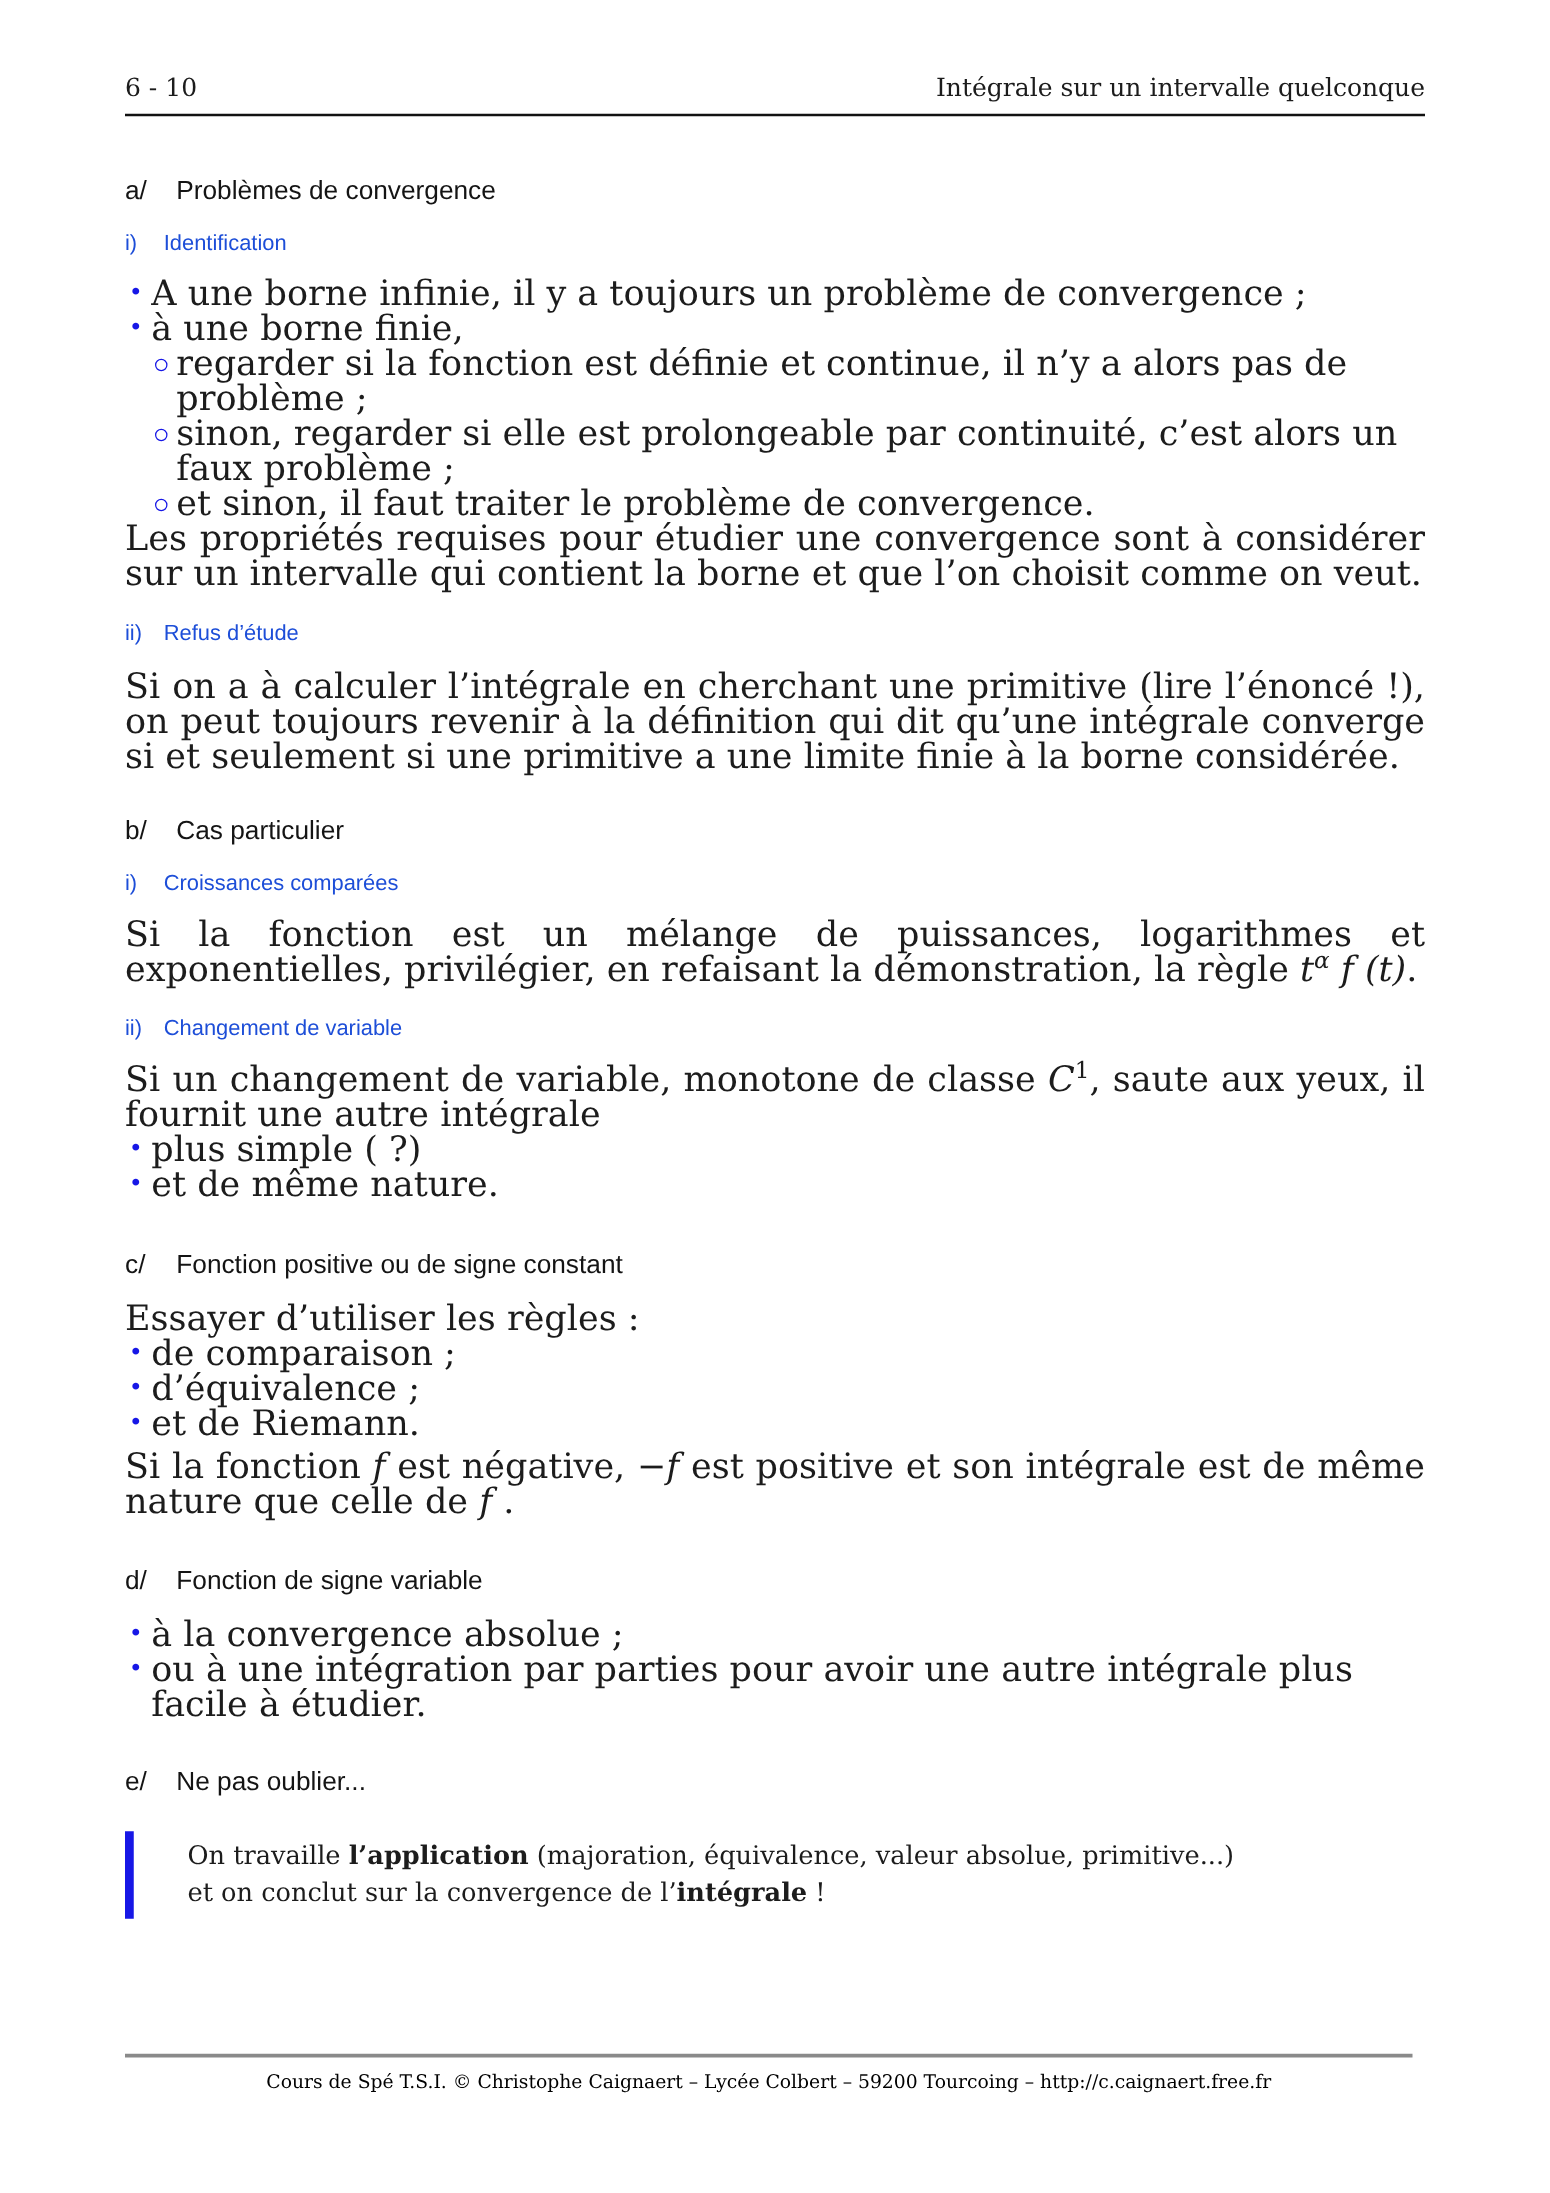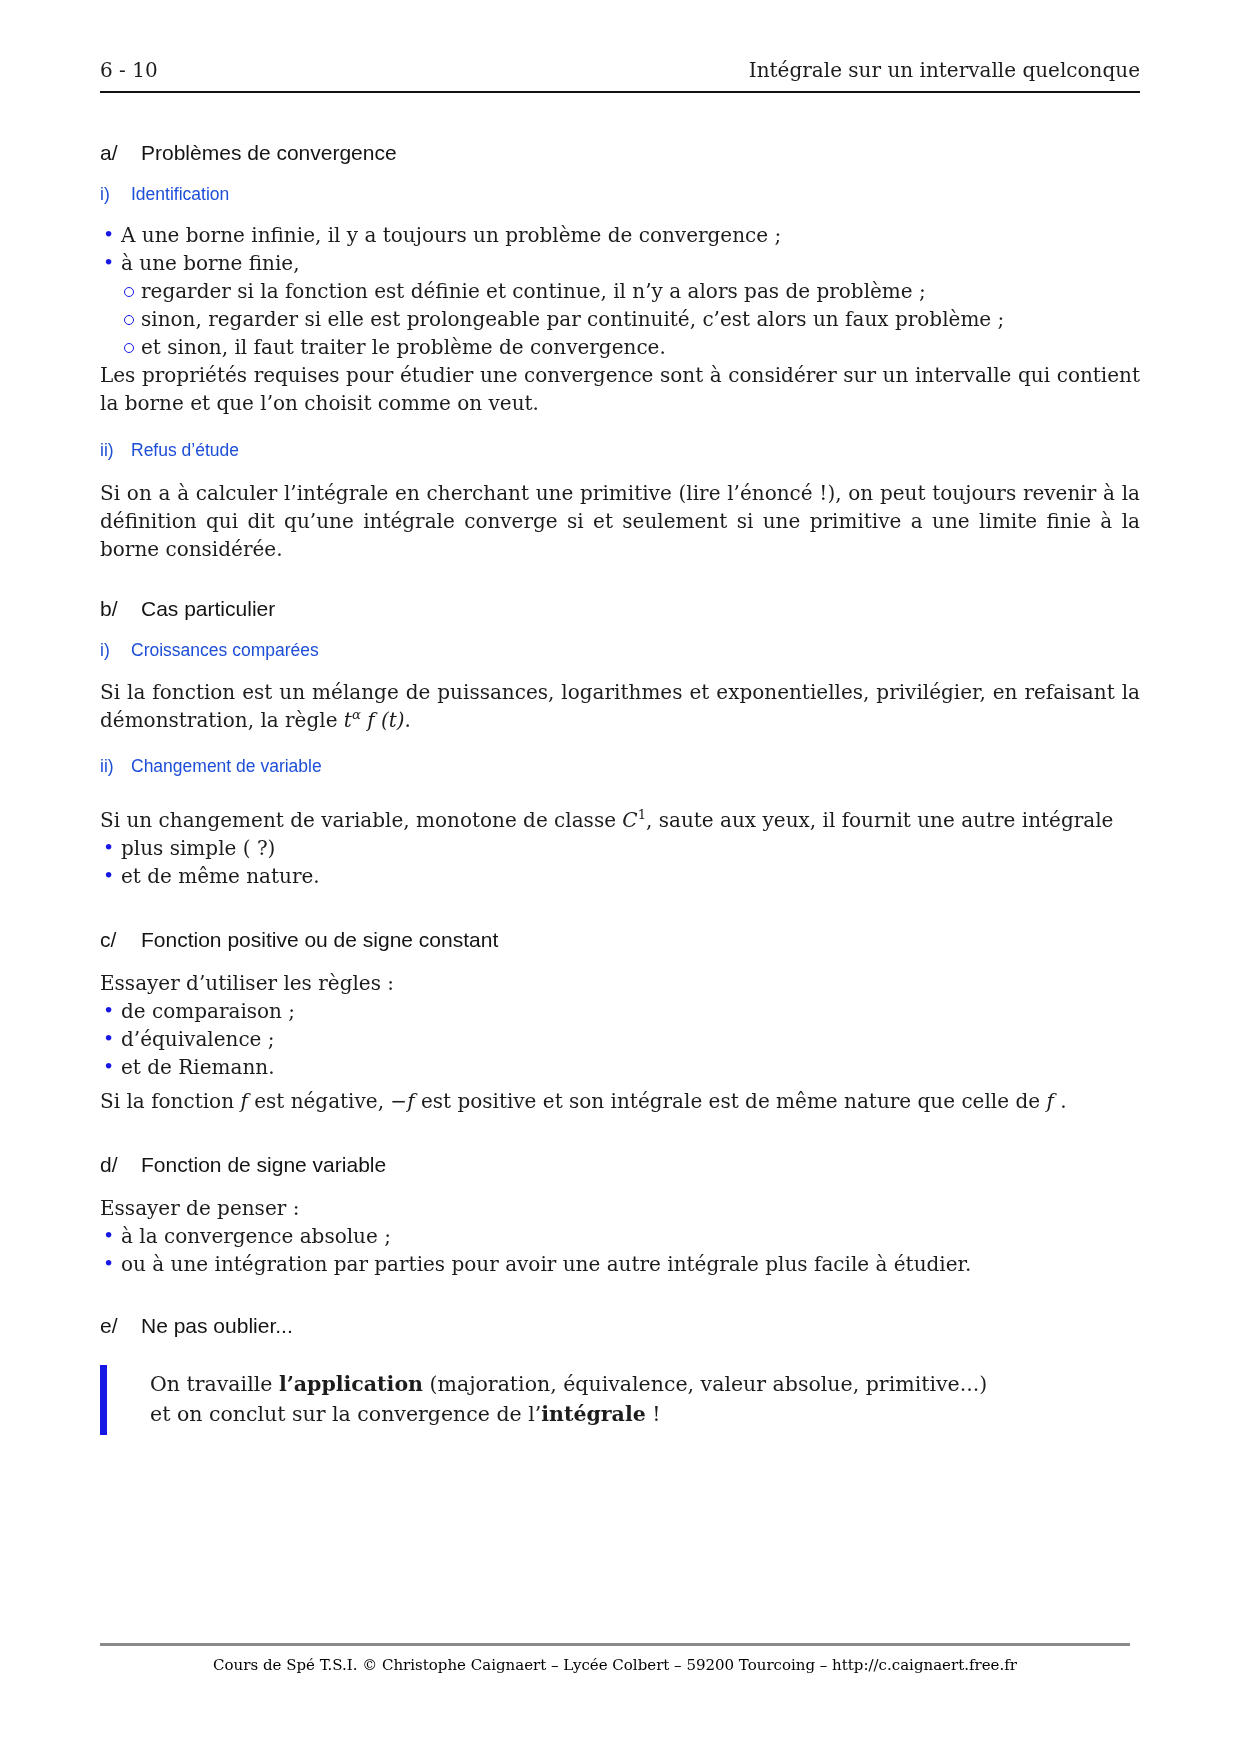--- a/index.html
+++ b/index.html
@@ -32,21 +32,21 @@
     line-height:27px;
   }
   .sec-label{display:inline-block;width:41px;}
   .sub-h{
     font-family:"Liberation Sans", sans-serif;
     font-size:17.5px;color:#1d4ed8;
     line-height:22px;
   }
   .sub-label{display:inline-block;width:31px;}
   
-  .bodytxt{font-size:20px;line-height:28px;}
+  .bodytxt{font-size:28px;line-height:28px;}
   .just{text-align:justify;}
   .b1{position:relative;padding-left:21px;}
   .b1::before{
     content:"\2022";
     position:absolute;left:3px;top:-1px;
     color:var(--accent);font-size:19px;
   }
   .b2{position:relative;padding-left:41px;}
   .b2::before{
     content:"";
@@ -60,21 +60,21 @@
   .scriptC{font-style:italic;font-family:"DejaVu Serif",serif;}
   
   .mt-seca{margin-top:46px;}
   .mt-sub{margin-top:17px;}
   .mt-body{margin-top:16px;}
   .mt-subii-a{margin-top:22px;}
   .mt-para2a{margin-top:18px;}
   .mt-secb{margin-top:32px;}
   .mt-parab1{margin-top:17px;}
   .mt-subii-b{margin-top:21px;}
-  .mt-parab2{margin-top:29px;}
+  .mt-parab2{margin-top:17px;}
   .mt-secc{margin-top:36px;}
   .mt-outro{margin-top:6px;}
   .mt-secd{margin-top:36px;}
   .mt-sece{margin-top:34px;}
   
   .callout{
     margin-top:26px;
     border-left:7px solid var(--accent);
     padding:4px 0 6px 43px;
     font-size:20.5px;line-height:30px;
@@ -157,21 +157,20 @@
     <div class="mt-outro just">
       <span>Si la fonction </span><span class="it">f</span><span> est négative, −</span><span class="it">f</span><span> est positive et son intégrale est de même nature que celle de </span><span class="it">f</span><span> .</span>
     </div>
   </div>
 
   <div class="sec-h mt-secd">
     <span class="sec-label">d/</span><span>Fonction de signe variable</span>
   </div>
 
   <div class="bodytxt mt-body">
-    <div><span>Essayer de penser :</span></div>
     <div class="b1"><span>à la convergence absolue ;</span></div>
     <div class="b1"><span>ou à une intégration par parties pour avoir une autre intégrale plus facile à étudier.</span></div>
   </div>
 
   <div class="sec-h mt-sece">
     <span class="sec-label">e/</span><span>Ne pas oublier...</span>
   </div>
 
   <div class="callout">
     <div>

